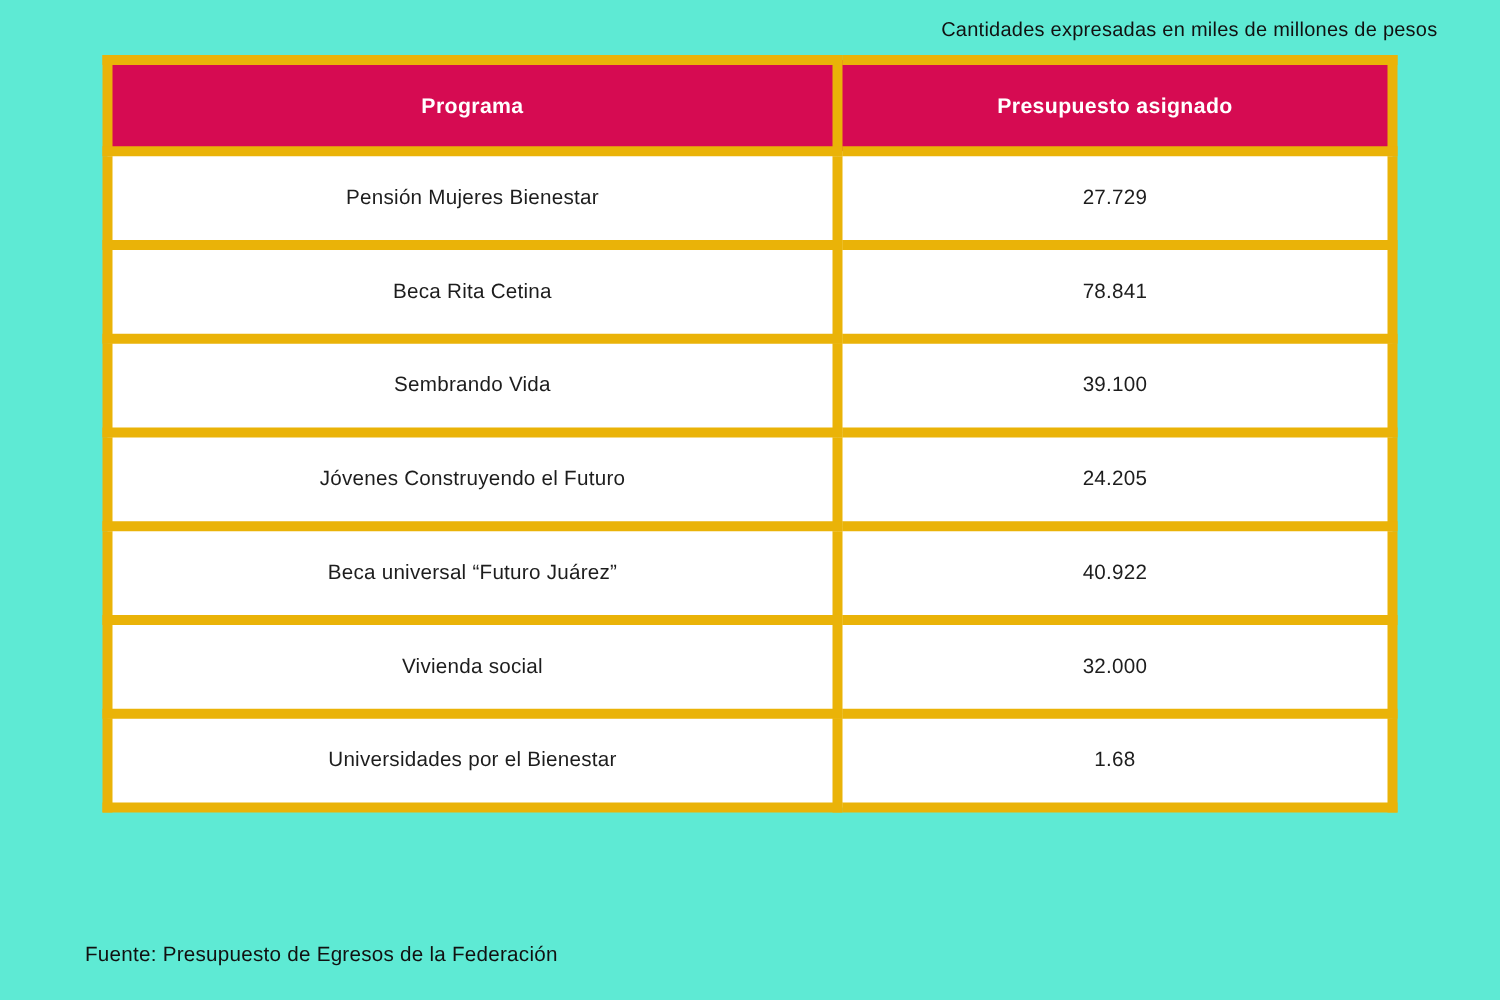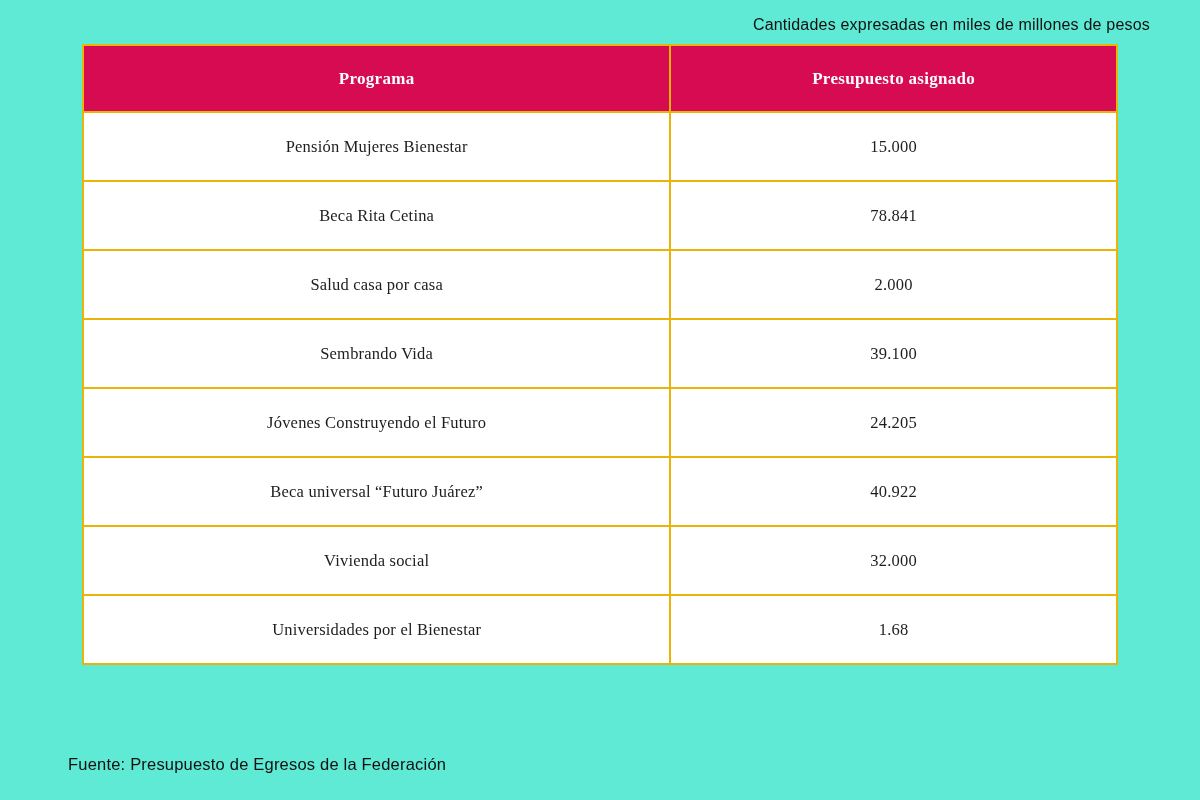--- a/index.html
+++ b/index.html
@@ -28,25 +28,24 @@
     table.budget-table {
       position: absolute;
       left: 82px;
       top: 44px;
       width: 1036px;
       border-collapse: collapse;
       table-layout: fixed;
     }
     table.budget-table th,
     table.budget-table td {
-      border: 2px solid #eab308;
+      border: 8px solid #eab308;
       text-align: center;
       vertical-align: middle;
       padding: 0 10px;
-      font-family: Liberation Serif, serif;
     }
     table.budget-table th {
       background: #D60B52;
       color: #ffffff;
       font-weight: bold;
       font-size: 17px;
       height: 65px;
       letter-spacing: 0.3px;
     }
     table.budget-table td {
@@ -83,29 +82,25 @@
     </colgroup>
     <thead>
       <tr>
         <th>Programa</th>
         <th>Presupuesto asignado</th>
       </tr>
     </thead>
     <tbody>
       <tr>
         <td>Pensión Mujeres Bienestar</td>
-        <td>15.000</td>
+        <td>27.729</td>
       </tr>
       <tr>
         <td>Beca Rita Cetina</td>
         <td>78.841</td>
-      </tr>
-      <tr>
-        <td>Salud casa por casa</td>
-        <td>2.000</td>
       </tr>
       <tr>
         <td>Sembrando Vida</td>
         <td>39.100</td>
       </tr>
       <tr>
         <td>Jóvenes Construyendo el Futuro</td>
         <td>24.205</td>
       </tr>
       <tr>

